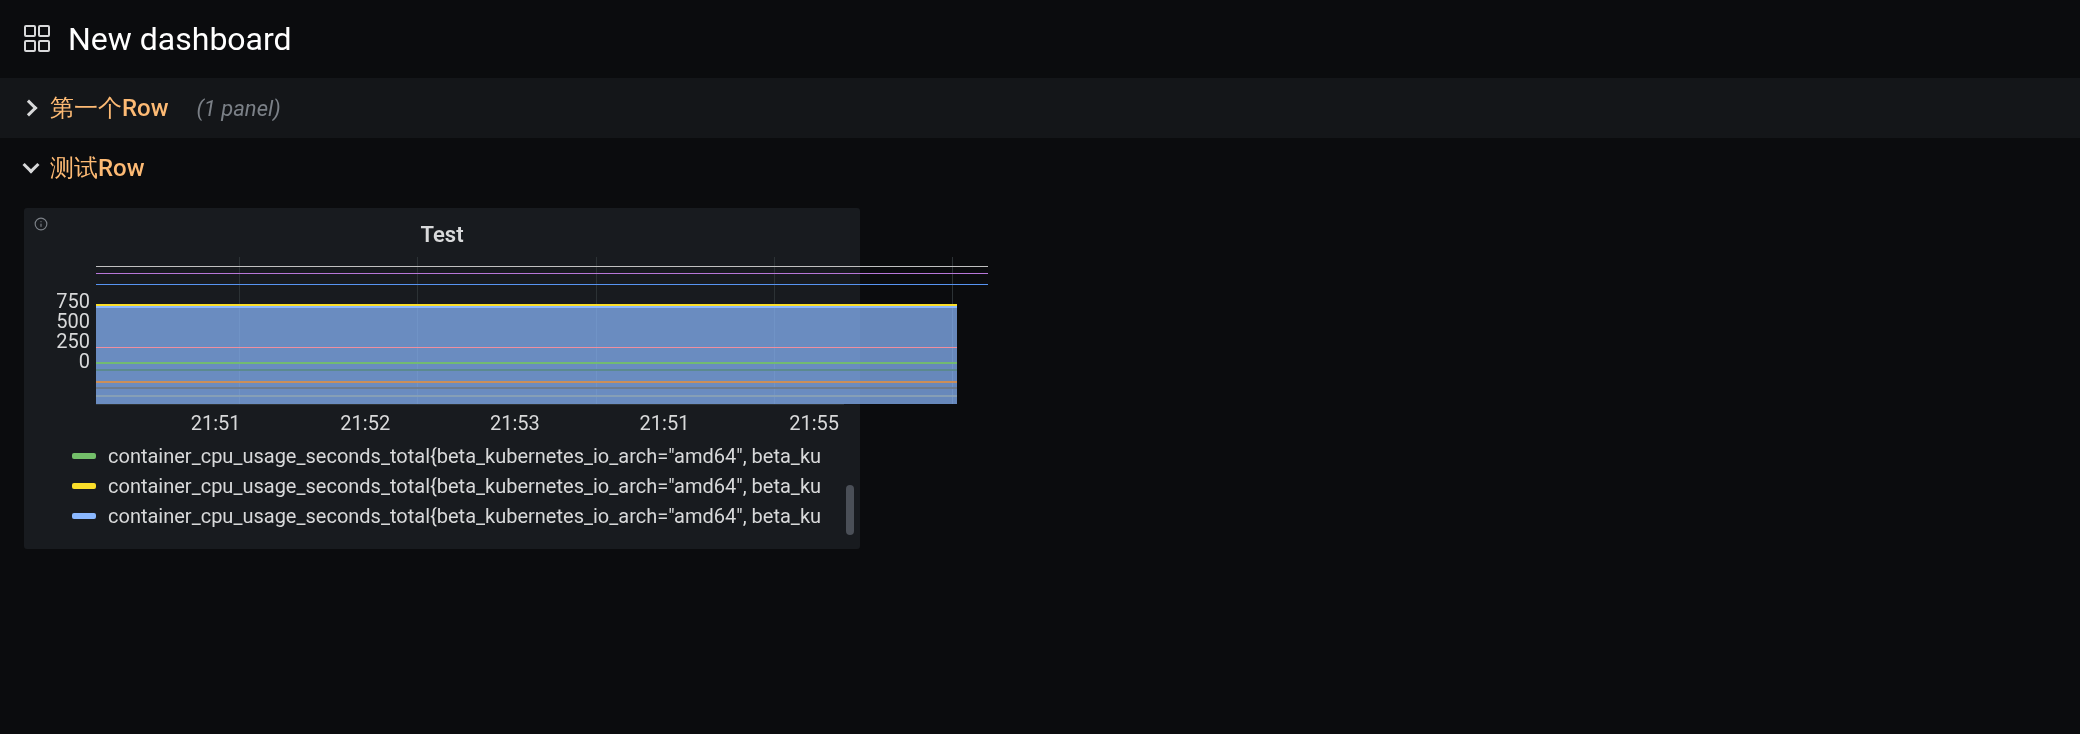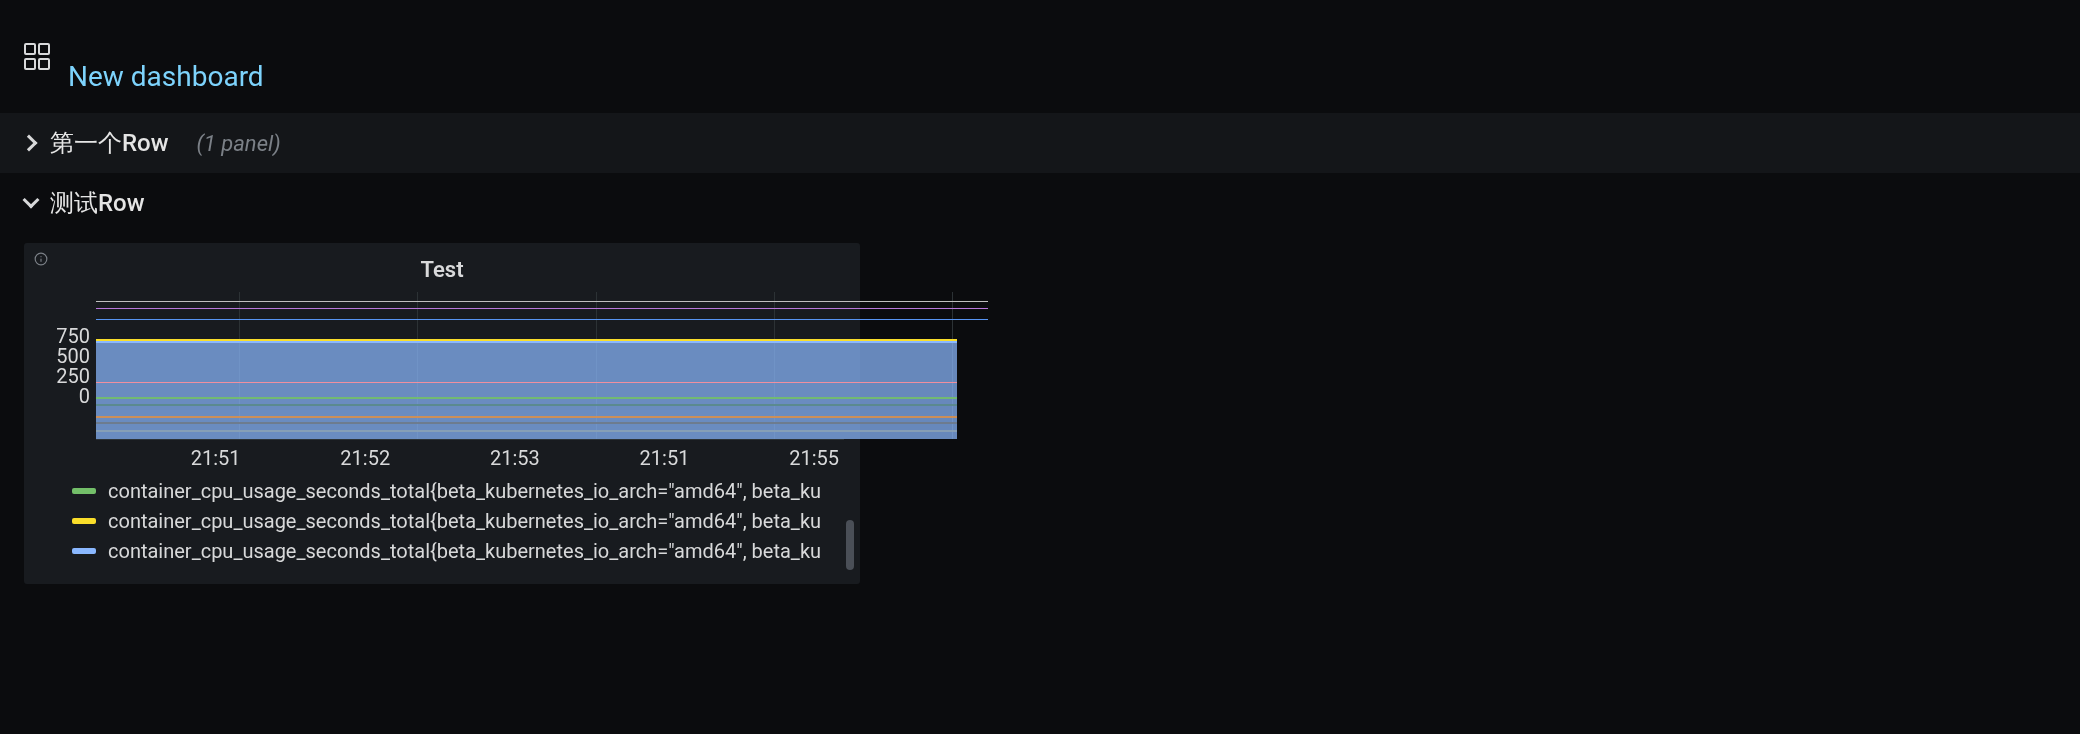--- a/index.html
+++ b/index.html
@@ -25,24 +25,23 @@
       gap: 2px;
     }
     .dashboard-icon span {
       width: 12px;
       height: 12px;
       border: 2px solid #d8d9da;
       border-radius: 2px;
       box-sizing: border-box;
     }
     .page-title {
-      font-size: 28px;
+      font-size: 32px;
       font-weight: 400;
-      color: #7dd3fc;
-      margin-top: 40px;
+      color: #ffffff;
     }
     .row-header {
       display: flex;
       align-items: center;
       padding: 14px 24px;
       gap: 12px;
       cursor: pointer;
     }
     .row-header.collapsed {
       background: #141619;
@@ -69,21 +68,21 @@
       border: solid #d8d9da;
       border-width: 0 3px 3px 0;
       padding: 4.5px;
       transform: rotate(45deg);
       top: -2px;
       left: 1px;
     }
     .row-title {
       font-size: 24px;
       font-weight: 500;
-      color: #e5e5e5;
+      color: #fdba74;
     }
     .row-panel-count {
       font-size: 22px;
       font-style: italic;
       color: #7b8087;
       margin-left: 16px;
     }
     .panel-container {
       margin: 10px 24px;
       width: 836px;

